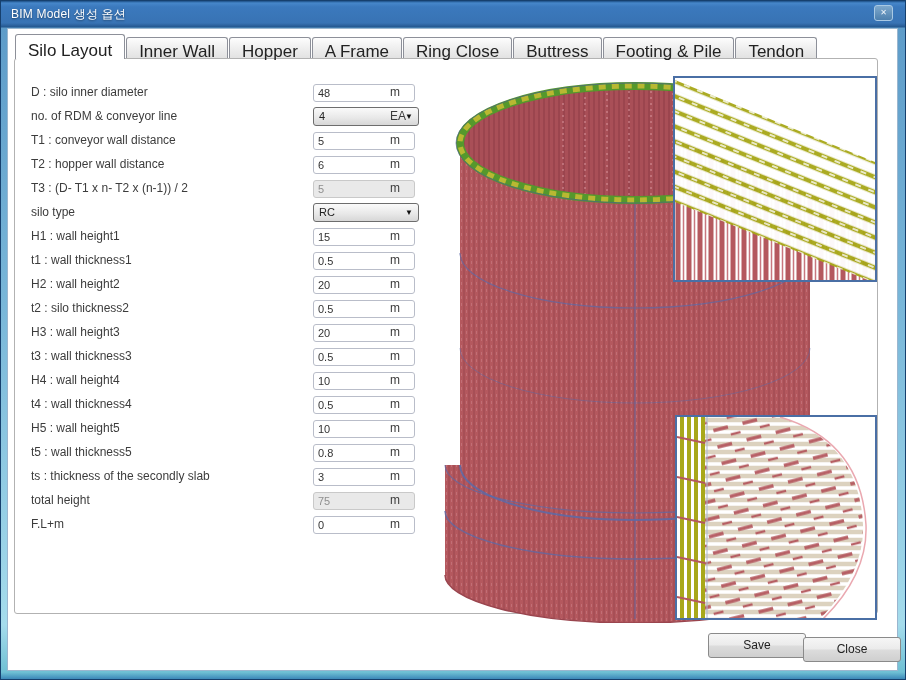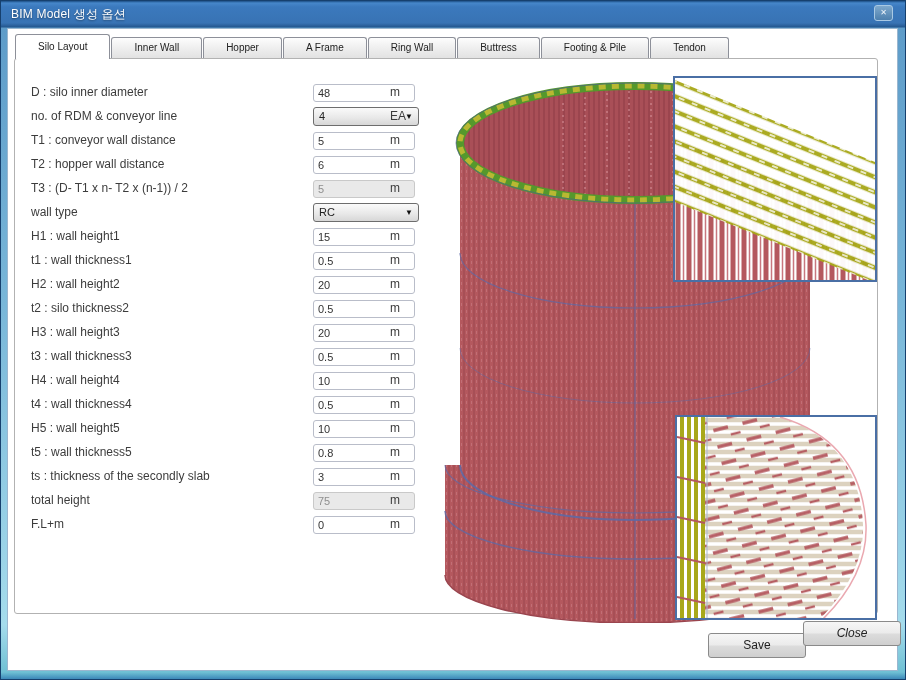--- a/index.html
+++ b/index.html
@@ -27,22 +27,22 @@
     cursor: default;
   }
   .window-content {
     position: absolute; left: 6px; top: 27px; width: 891px; height: 643px;
     background: #fff; border: 1px solid #9ab6cf; z-index: 2;
   }
 
   
   .tabs { position: absolute; left: 7px; top: 5px; display: flex; align-items: flex-end; z-index: 4; }
   .tab {
-    height: 21px; padding: 4px 22px 3px; margin-right: 1px;
-    font-size: 10px; color: #222;
+    height: 21px; padding: 4px 12px 3px; margin-right: 1px;
+    font-size: 17px; color: #222;
     background: linear-gradient(#fdfdfd, #ececec 60%, #e2e2e2);
     border: 1px solid #8d9099; border-bottom: none;
     border-radius: 3px 3px 0 0; white-space: nowrap; cursor: default;
   }
   .tab.active {
     height: 25px; padding-top: 6px; background: #fff;
     position: relative; z-index: 5; margin-bottom: -1px;
   }
 
   
@@ -81,37 +81,37 @@
   .inset-bottom { left: 242px; top: 352px; width: 202px; height: 205px; }
 
   
   .footer-btn {
     position: absolute; width: 98px; height: 25px;
     border: 1px solid #8a8a8a; border-radius: 3px;
     background: linear-gradient(#f6f6f6, #ebebeb 48%, #dcdcdc 52%, #cfcfcf);
     font-size: 12px; color: #222; text-align: center; line-height: 23px; cursor: default;
   }
   .save-btn  { left: 700px; top: 604px; }
-  .close2-btn { left: 795px; top: 592px; font-style: italic; }
+  .close2-btn { left: 795px; top: 608px; }
 </style>
 </head>
 <body>
 
 <div class="window-frame">
   <span class="title-text">BIM Model 생성 옵션</span>
   <div class="close-btn">✕</div>
 
   <div class="window-content">
 
     <div class="tabs">
       <div class="tab active">Silo Layout</div>
       <div class="tab">Inner Wall</div>
       <div class="tab">Hopper</div>
       <div class="tab">A Frame</div>
-      <div class="tab">Ring Wall</div>
+      <div class="tab">Ring Close</div>
       <div class="tab">Buttress</div>
       <div class="tab">Footing &amp; Pile</div>
       <div class="tab">Tendon</div>
     </div>
 
     <div class="tab-page">
 
       <div class="form">
   <div class="row">
     <span class="label">D : silo inner diameter</span>
@@ -142,21 +142,21 @@
     <span class="unit">m</span>
   </div>
 
   <div class="row">
     <span class="label">T3 : (D- T1 x n- T2 x (n-1)) / 2</span>
     <span class="ctrl"><input class="field disabled" disabled="" value="5" style=""></span>
     <span class="unit">m</span>
   </div>
 
   <div class="row">
-    <span class="label">wall type</span>
+    <span class="label">silo type</span>
     <span class="ctrl">
               <div class="combo">
                 <span>RC</span>
                 <span class="arrow">▼</span>
               </div>
             </span>
     <span class="unit"></span>
   </div>
 
   <div class="row">

